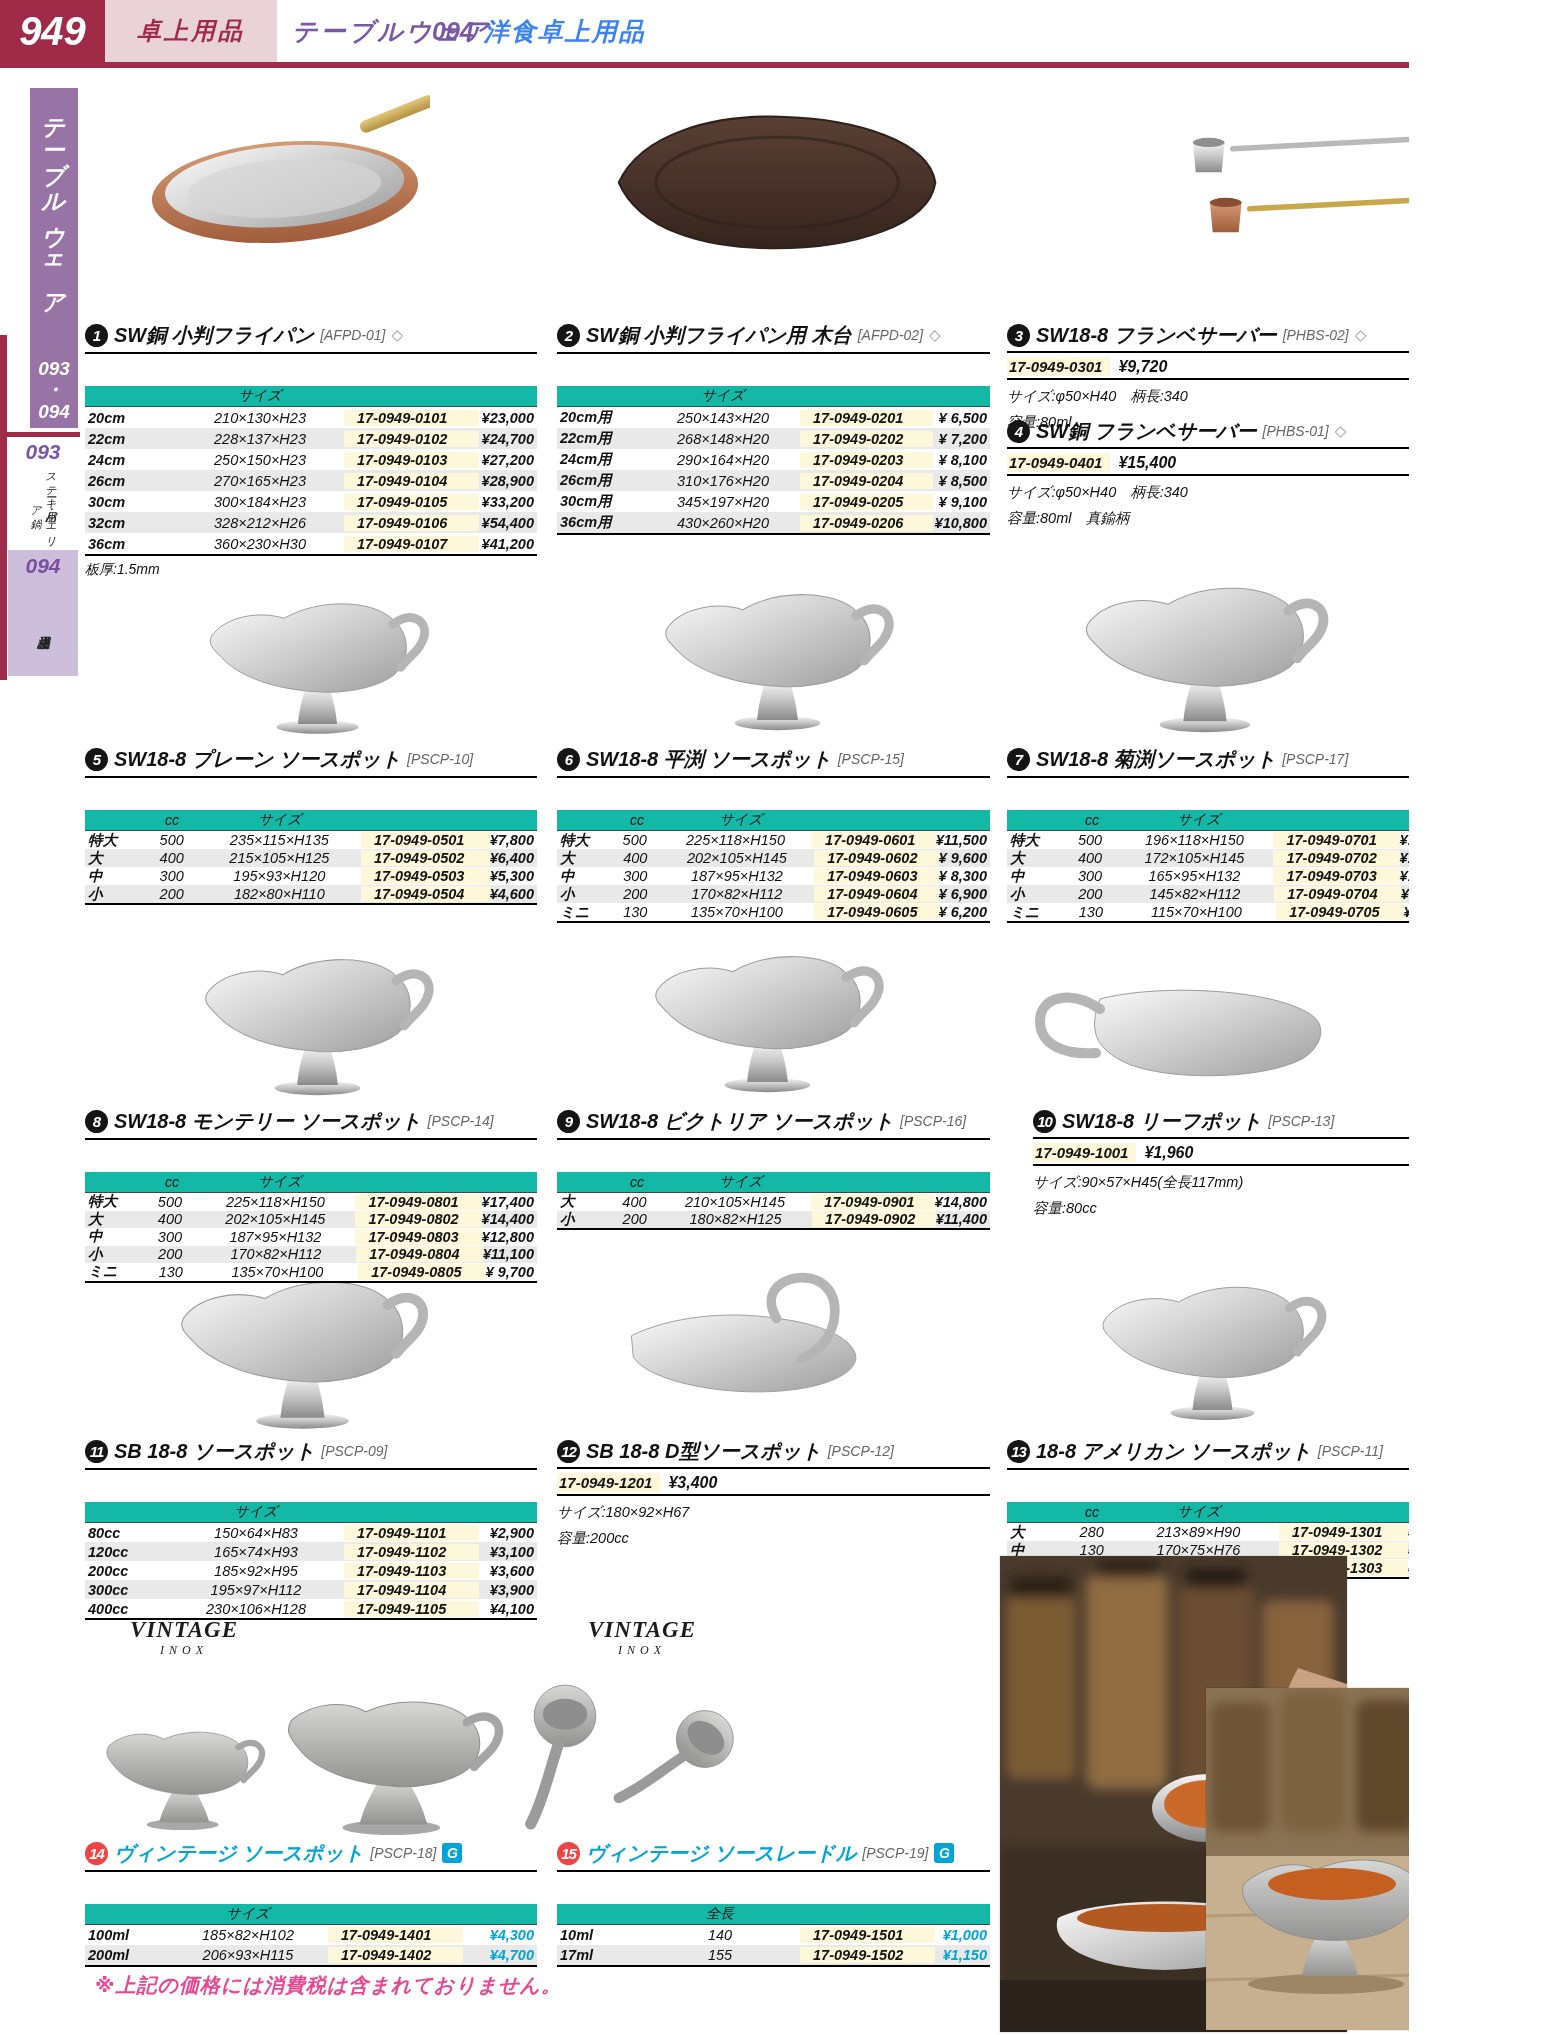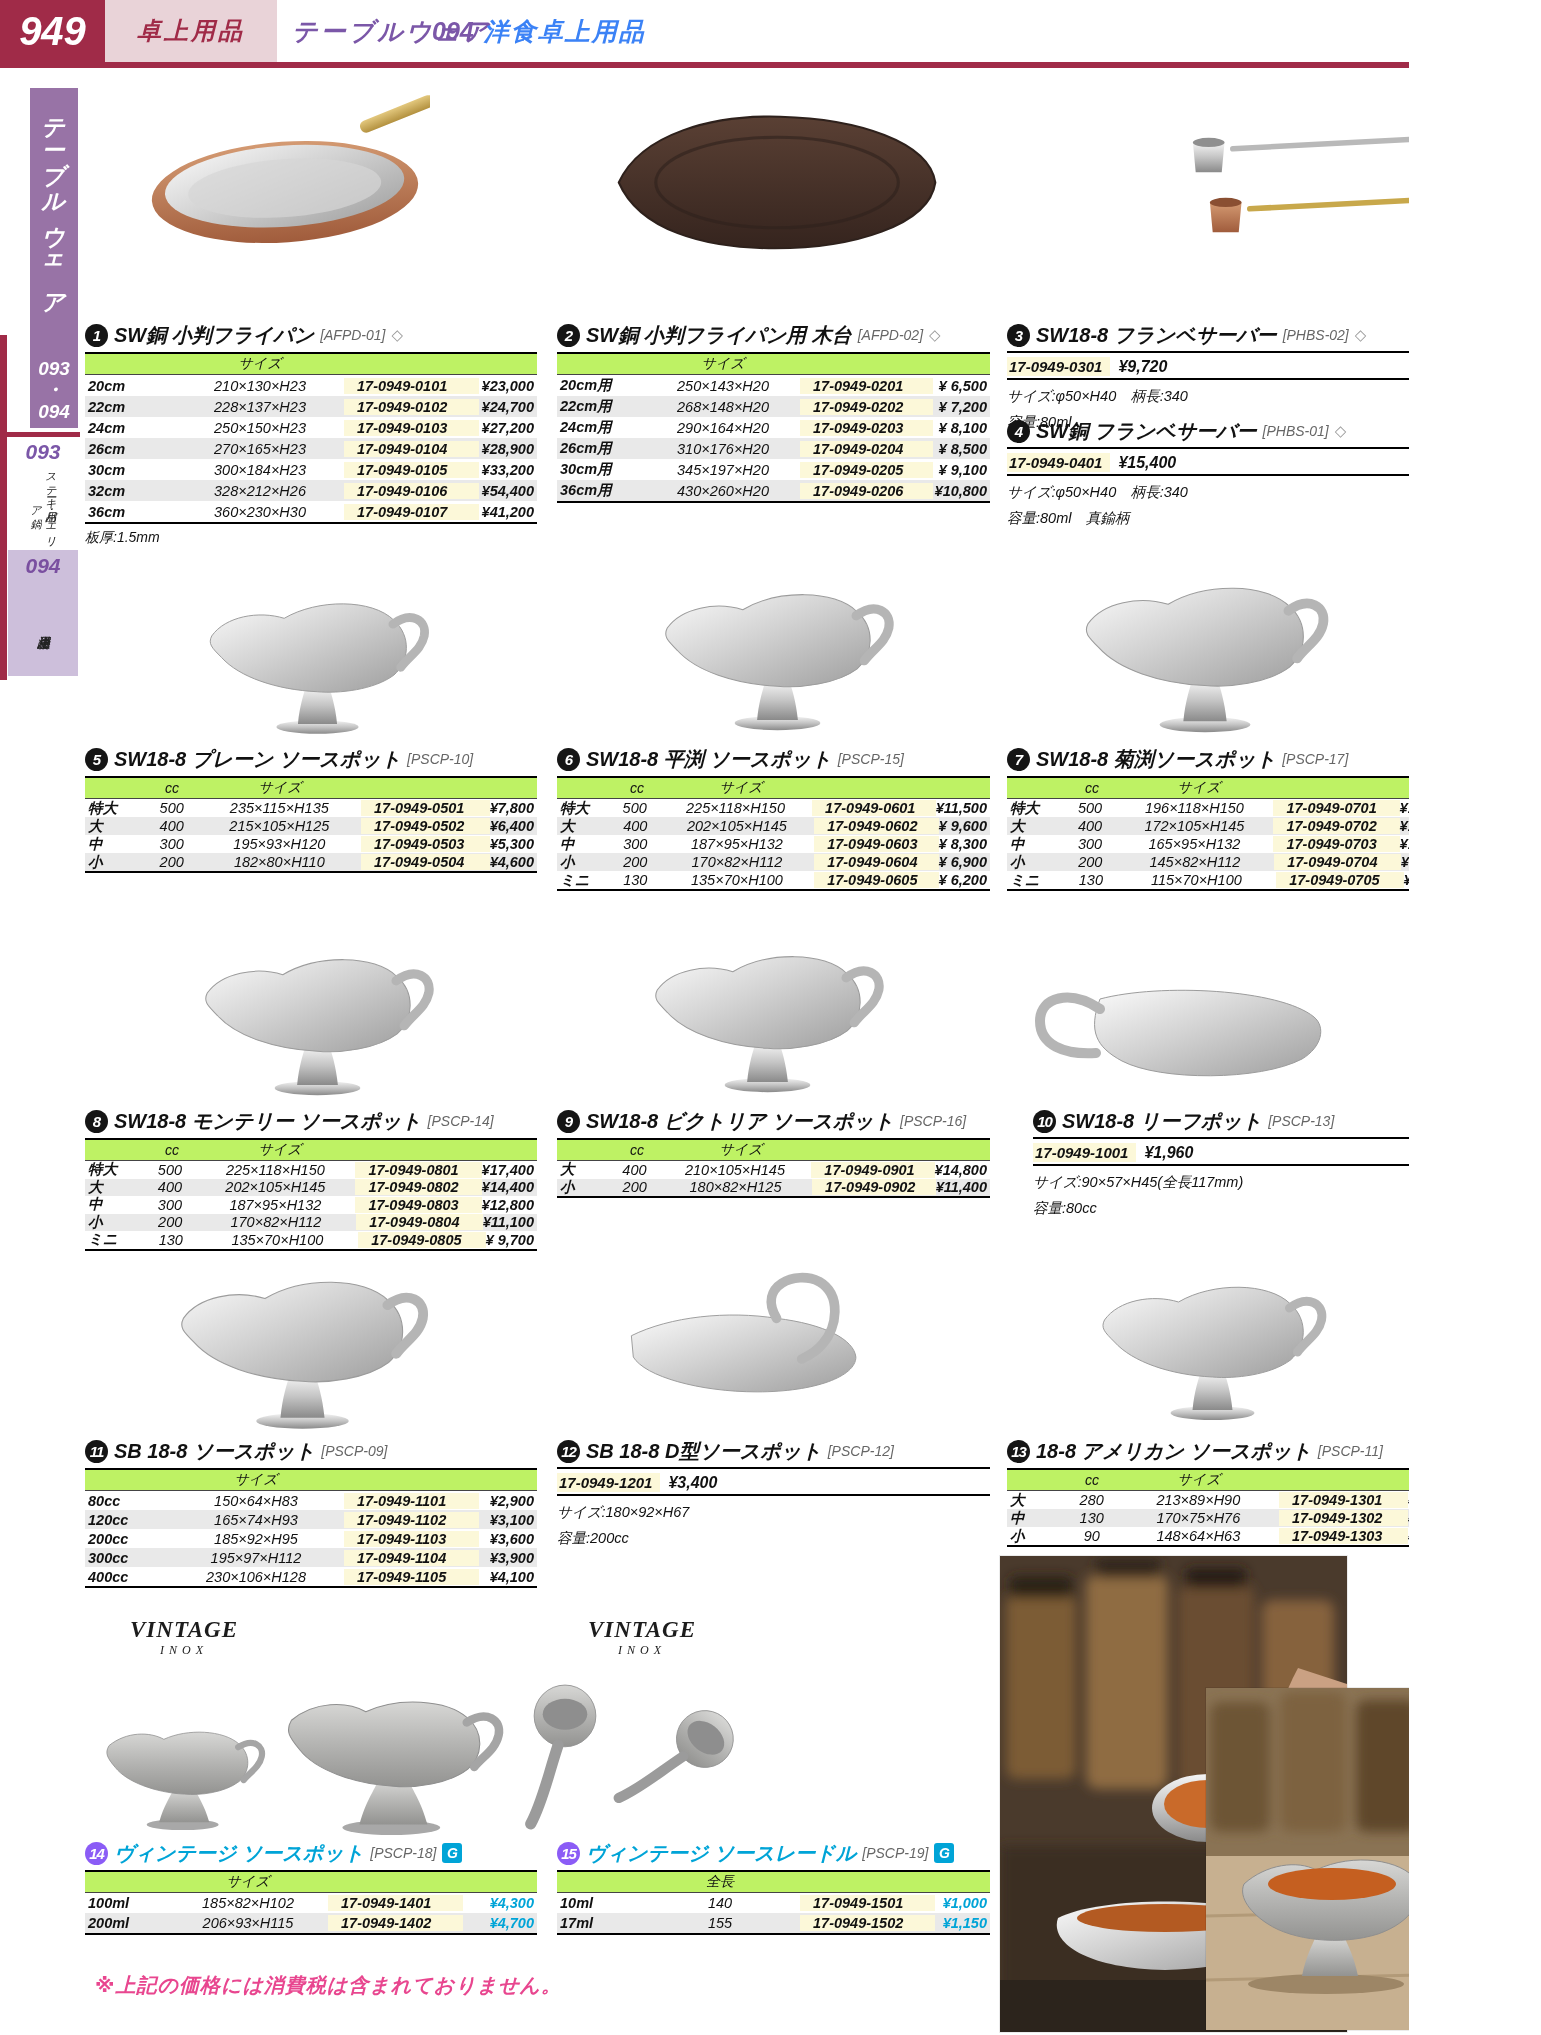--- a/index.html
+++ b/index.html
@@ -36,30 +36,30 @@
   .sb-tab2{top:550px;width:70px;height:122px;background:#cdbfdb;padding-top:4px;}
   .sb-tab2 .code{color:#7a4fa0;}
   .sb-tab2 .lbl{font-size:13px;height:92px;margin-top:2px;}
 
   
   .sec{position:absolute;}
   .ptitle{display:flex;align-items:center;gap:6px;height:26px;}
   .ptitle.u{border-bottom:2px solid #000;padding-bottom:3px;}
   .nbadge{flex:0 0 auto;width:23px;height:23px;border-radius:50%;background:#151515;color:#fff;
           font-size:15px;font-weight:bold;display:inline-flex;align-items:center;justify-content:center;letter-spacing:-1px;}
-  .nbadge.cyan{background:#8b5cf6;}
+  .nbadge.cyan{background:#ef4444;}
   .tname{font-size:20px;font-weight:bold;white-space:nowrap;}
   .tname.cyan{color:#00a4d7;}
   .tmodel{font-size:14px;color:#666;white-space:nowrap;}
   .tmark{font-size:15px;color:#999;}
   .gbadge{width:20px;height:20px;background:#00a4d7;color:#fff;font-weight:bold;font-size:14px;
           display:inline-flex;align-items:center;justify-content:center;border-radius:3px;}
 
   .tbl{border-top:2px solid #000;border-bottom:2px solid #000;margin-top:4px;font-size:14.5px;}
-  .thead{display:flex;align-items:center;background:#bef264;height:20px;border-bottom:1px solid #444;font-size:14px;}
+  .thead{display:flex;align-items:center;background:#14b8a6;height:20px;border-bottom:1px solid #444;font-size:14px;margin-top:32px;}
   .trow{display:flex;align-items:center;}
   .tbody .trow:nth-child(even){background:#e9e9e9;}
   .rh21 .trow{height:21px;} .rh18 .trow{height:18px;} .rh17 .trow{height:17.5px;}
   .rh19 .trow{height:19px;} .rh20 .trow{height:20px;}
   .cell{display:block;white-space:nowrap;}
   .cell.lb{font-weight:bold;padding-left:3px;}
   .cell.cc{text-align:center;}
   .cell.dm{text-align:center;}
   .cell.cd{font-weight:bold;background:#fcf8d9;padding-left:13px;}
   .cell.pr{font-weight:bold;text-align:right;flex:1;padding-right:3px;}

